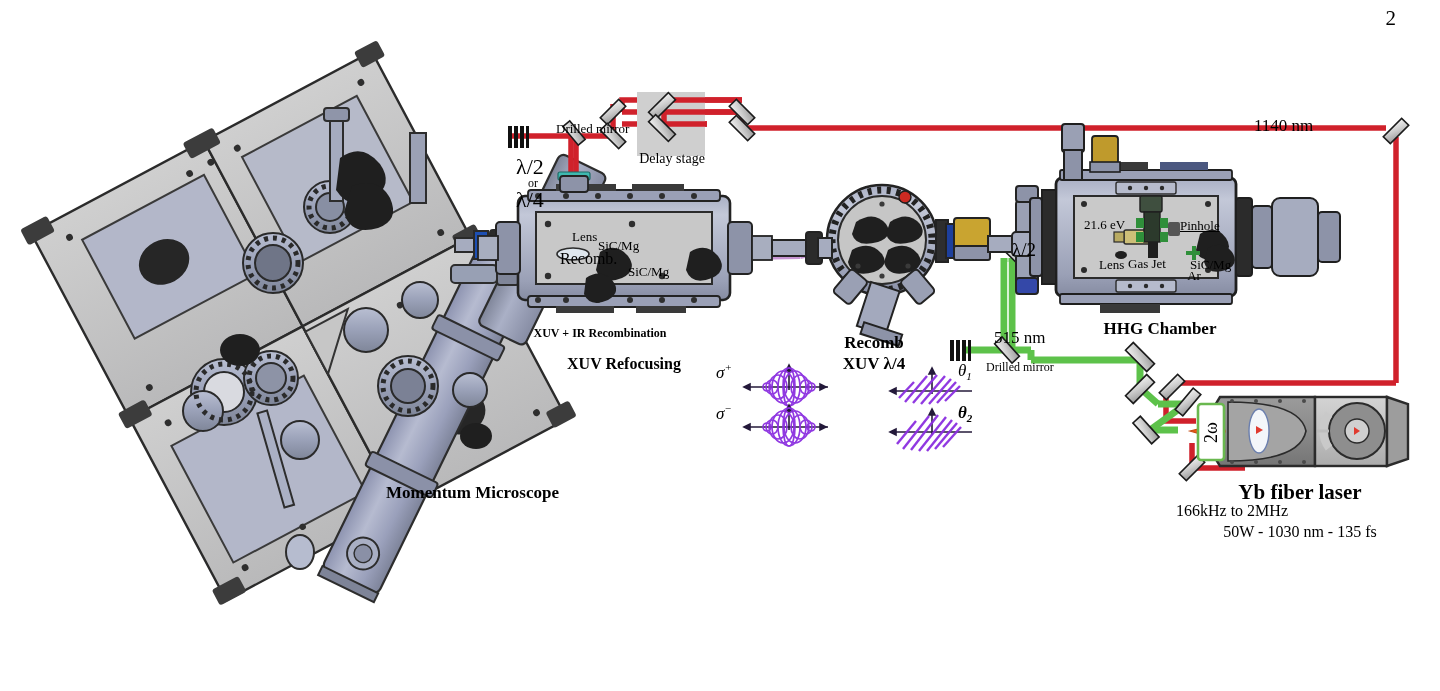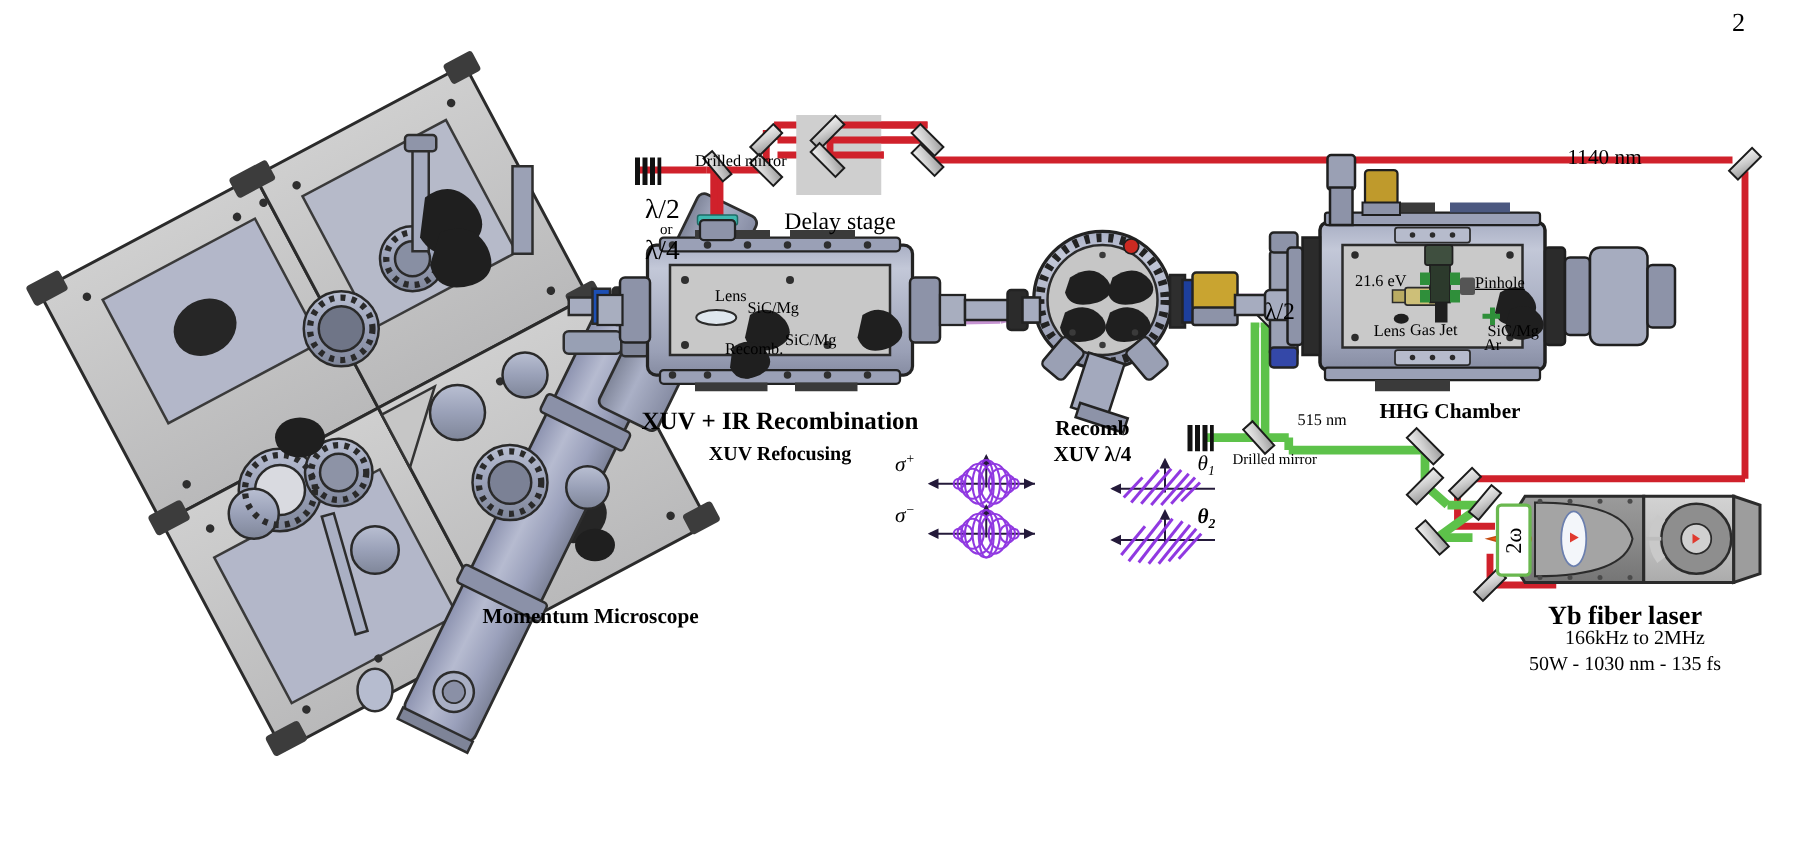--- a/index.html
+++ b/index.html
@@ -607,56 +607,56 @@
       </g>
     </g>
   </svg>
 
   <div class="lbl" style="left:556px;top:122px;font-size:13px;">Drilled mirror</div>
 
   <div class="lbl" style="left:516px;top:155px;font-size:22px;">λ/2</div>
   <div class="lbl" style="left:528px;top:177px;font-size:12px;">or</div>
   <div class="lbl" style="left:516px;top:188px;font-size:22px;">λ/4</div>
 
-  <div class="lbl ctr" style="left:672px;top:168px;font-size:19px;">Delay stage</div>
+  <div class="lbl ctr" style="left:672px;top:152px;font-size:14px;">Delay stage</div>
 
   <div class="lbl" style="left:1254px;top:117px;font-size:17px;">1140 nm</div>
 
-  <div class="lbl" style="left:1038px;top:329px;font-size:13px;">515 nm</div>
+  <div class="lbl" style="left:994px;top:329px;font-size:17px;">515 nm</div>
   <div class="lbl" style="left:986px;top:361px;font-size:12px;">Drilled mirror</div>
   <div class="lbl" style="left:1012px;top:240px;font-size:19px;">λ/2</div>
 
   <div class="lbl" style="left:572px;top:230px;font-size:13px;">Lens</div>
   <div class="lbl" style="left:598px;top:239px;font-size:13px;">SiC/Mg</div>
   <div class="lbl" style="left:628px;top:265px;font-size:13px;">SiC/Mg</div>
-  <div class="lbl" style="left:560px;top:272px;font-size:13px;margin-left:20px;">Recomb.</div>
+  <div class="lbl" style="left:560px;top:251px;font-size:16px;">Recomb.</div>
 
   <div class="lbl bold ctr" style="left:624px;top:308px;font-size:16px;margin-top:48px;">XUV Refocusing</div>
-  <div class="lbl bold ctr" style="left:624px;top:327px;font-size:20px;">XUV + IR Recombination</div>
+  <div class="lbl bold ctr" style="left:600px;top:327px;font-size:12px;">XUV + IR Recombination</div>
 
   <div class="lbl bold ctr" style="left:874px;top:334px;font-size:17px;">Recomb</div>
   <div class="lbl bold ctr" style="left:874px;top:355px;font-size:17px;">XUV λ/4</div>
 
   <div class="lbl" style="left:1084px;top:218px;font-size:13px;">21.6 eV</div>
   <div class="lbl" style="left:1180px;top:219px;font-size:13px;text-decoration:underline;">Pinhole</div>
   <div class="lbl" style="left:1099px;top:258px;font-size:13px;">Lens</div>
   <div class="lbl ctr" style="left:1147px;top:257px;font-size:13px;">Gas Jet</div>
   <div class="lbl ctr" style="left:1147px;top:269px;font-size:13px;margin-left:47px;">Ar</div>
   <div class="lbl" style="left:1190px;top:258px;font-size:13px;">SiC/Mg</div>
   <div class="lbl bold ctr" style="left:1160px;top:320px;font-size:17px;">HHG Chamber</div>
 
   <div class="lbl bold" style="left:386px;top:484px;font-size:17px;">Momentum Microscope</div>
 
   <div style="position:absolute;left:1198px;top:404px;width:26px;height:56px;display:flex;
               align-items:center;justify-content:center;">
     <span style="transform:rotate(-90deg);font-size:18px;">2ω</span>
   </div>
 
   <div class="lbl bold ctr" style="left:1300px;top:481px;font-size:21px;">Yb fiber laser</div>
-  <div class="lbl ctr" style="left:1308px;top:503px;font-size:16px;">166kHz to 2MHz</div>
+  <div class="lbl ctr" style="left:1232px;top:503px;font-size:16px;">166kHz to 2MHz</div>
   <div class="lbl ctr" style="left:1300px;top:524px;font-size:16px;">50W - 1030 nm - 135 fs</div>
 
   <div class="lbl" style="left:716px;top:362px;font-size:17px;font-style:italic;">
     <span>σ</span><sup style="font-size:11px;">+</sup>
   </div>
   <div class="lbl" style="left:716px;top:403px;font-size:17px;font-style:italic;">
     <span>σ</span><sup style="font-size:11px;">−</sup>
   </div>
   <div class="lbl" style="left:958px;top:362px;font-size:17px;font-style:italic;">
     <span>θ</span><sub style="font-size:11px;">1</sub>

